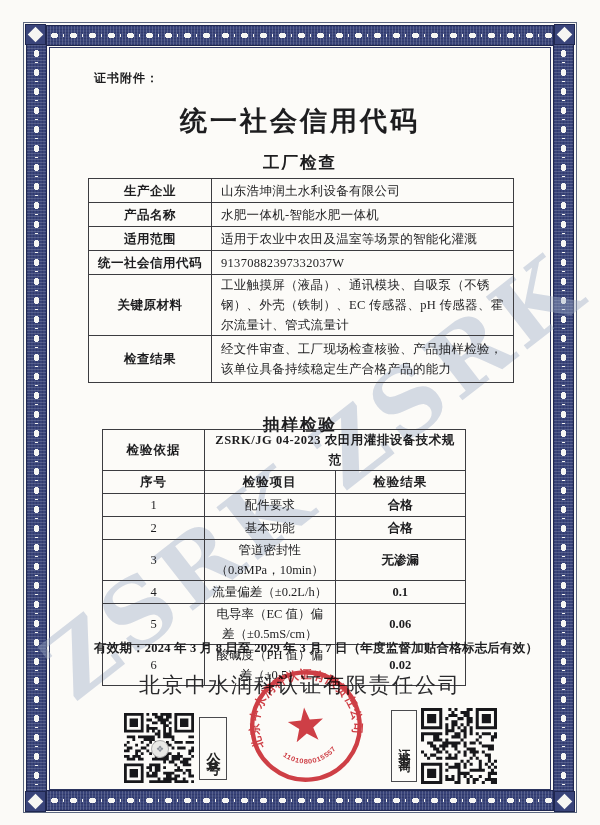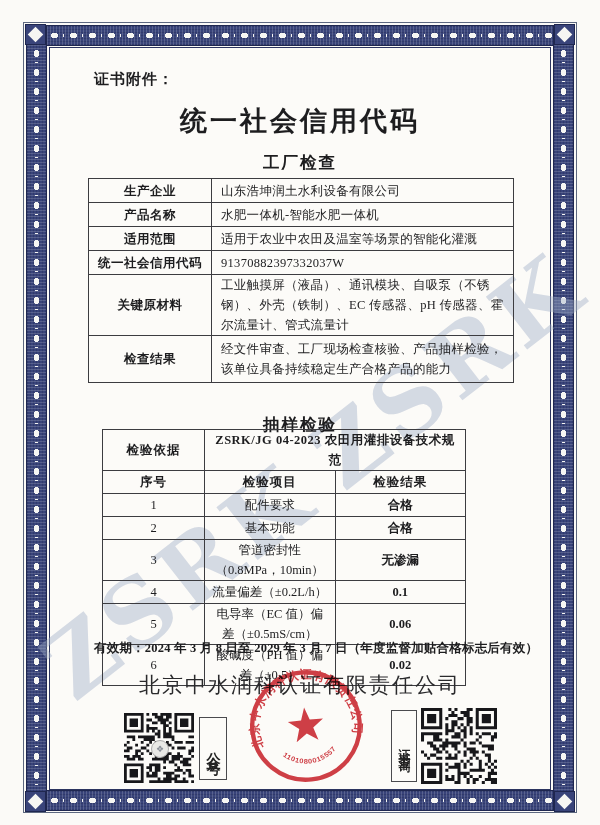--- a/index.html
+++ b/index.html
@@ -49,21 +49,21 @@
     transform:rotate(-38deg);transform-origin:340px 45px;
     font-family:"DejaVu Serif","Liberation Serif",serif;
     font-size:92px;font-weight:700;letter-spacing:6px;
     color:rgba(158,172,198,.42);white-space:nowrap;text-align:center;
     pointer-events:none;user-select:none;z-index:1;
   }
   .watermark span{margin:0 14px;}
 
   
   .content{position:absolute;inset:0;z-index:2;}
-  .attach{position:absolute;left:94px;top:70px;font-size:15px;font-weight:700;letter-spacing:1px;}
+  .attach{position:absolute;left:94px;top:70px;font-size:12px;font-weight:700;letter-spacing:1px;}
   .title{position:absolute;left:0;right:0;top:103px;text-align:center;
     font-family:"Liberation Sans","DejaVu Sans",sans-serif;
     font-size:27px;font-weight:700;letter-spacing:3px;}
   .sec-title{position:absolute;left:0;right:0;text-align:center;font-size:16.5px;font-weight:700;letter-spacing:2px;}
   .sec-factory{top:152px;} .sec-sampling{top:414px;}
 
   table{border-collapse:collapse;table-layout:fixed;background:transparent;}
   td,th{border:1px solid #3c3c40;font-size:12.5px;font-weight:400;padding:0 6px;
     text-align:center;vertical-align:middle;line-height:20px;}
   .t1{position:absolute;left:88px;top:178px;width:426px;}

